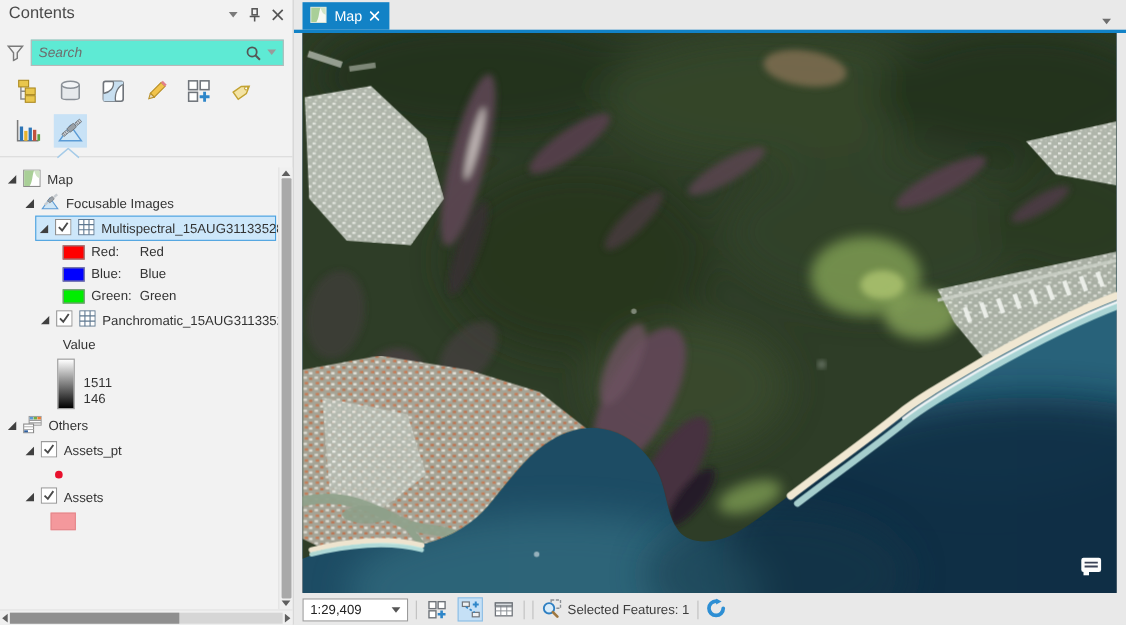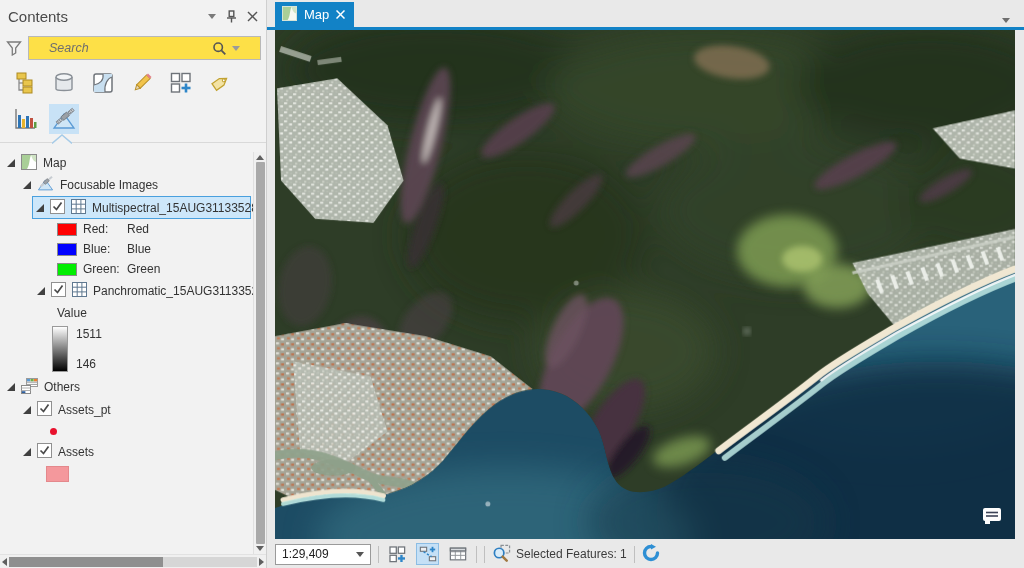--- a/index.html
+++ b/index.html
@@ -3,28 +3,28 @@
 <meta charset="utf-8">
 <style>
   * { margin:0; padding:0; box-sizing:border-box; }
   html,body { width:1024px; height:568px; overflow:hidden; background:#e9e9e9;
               font-family:"Liberation Sans","DejaVu Sans",sans-serif; color:#3c3c3c; }
   .app { display:flex; width:1024px; height:568px; }
 
   
   .contents-panel { width:267px; height:568px; background:#f2f2f2; border-right:1px solid #cfcfcf;
                     display:flex; flex-direction:column; position:relative; }
-  .panel-header { height:32px; display:flex; align-items:center; padding:0 8px; }
+  .panel-header { height:32px; display:flex; align-items:flex-end; padding:12px 8px; }
   .panel-title { font-size:15px; color:#4a4a4a; flex:1; }
   .panel-header .hicons { display:flex; align-items:center; gap:10px; color:#555; }
   .icon-btn { display:inline-flex; align-items:center; justify-content:center; cursor:default; }
 
   .search-row { display:flex; align-items:center; padding:4px 8px 6px 6px; gap:6px; }
-  .search-box { flex:1; display:flex; background:#fde047; border:1px solid #b8b8b8;
-                height:24px; padding:0 20px; }
+  .search-box { flex:1; display:flex; background:#5eead4; border:1px solid #b8b8b8;
+                height:24px; padding:0 6px; }
   .search-box input { flex:1; border:none; outline:none; font-style:italic; font-size:12.5px;
                       color:#444; font-family:inherit; background:transparent; }
   .search-box input::placeholder { color:#6e6e6e; font-style:italic; }
   .caret-down { width:0; height:0; border-left:4px solid transparent; border-right:4px solid transparent;
                 border-top:5px solid #7a7a7a; display:inline-block; }
 
   .lb-toolbar { padding:2px 6px 0 10px; }
   .lb-row { display:flex; gap:9px; margin-bottom:6px; }
   .lb-btn { width:30px; height:30px; display:flex; align-items:center; justify-content:center;
             border:1px solid transparent; }
@@ -38,22 +38,22 @@
   .tree { flex:1; overflow:hidden; white-space:nowrap; }
   .trow { display:flex; align-items:center; height:22px; font-size:12px; color:#333; gap:6px; }
   .trow .tri { flex:0 0 auto; display:inline-flex; }
   .sel-row { border:1px solid #49a0de; background:#cde7fa; margin-left:32px; margin-right:2px;
              padding-left:3px; height:23px; }
   .legend-sw { width:20px; height:13px; border:1px solid #8a8a8a; flex:0 0 auto; }
   .chan-label { display:inline-block; width:38px; }
   .grad-wrap { display:flex; align-items:stretch; gap:8px; padding:3px 0 4px 52px; }
   .grad-bar { width:16px; height:46px; border:1px solid #9a9a9a;
               background:linear-gradient(#ffffff,#000000); }
-  .grad-labels { display:flex; flex-direction:column; justify-content:space-between;
-                 font-size:12px; color:#333; padding:1px 0; }
+  .grad-labels { display:flex; flex-direction:column; 
+                 font-size:12px; color:#333; padding:1px 0;margin-top:14px; }
   .sym-dot { width:7px; height:7px; border-radius:50%; background:#e8112d; margin-left:50px; }
   .sym-fill { width:23px; height:16px; background:#f4989c; border:1px solid #e4888c; margin-left:46px; }
 
   
   .vscroll { width:13px; background:#f0f0f0; border-left:1px solid #e0e0e0;
              display:flex; flex-direction:column; align-items:center; }
   .vthumb { width:9px; flex:1; background:#a9a9a9; margin:2px 0; border-radius:1px; }
   .hscroll { height:14px; display:flex; align-items:center; background:#f0f0f0;
              border-top:1px solid #e2e2e2; padding:0 2px; gap:2px; }
   .htrack { flex:1; height:10px; background:#d6d6d6; position:relative; }

